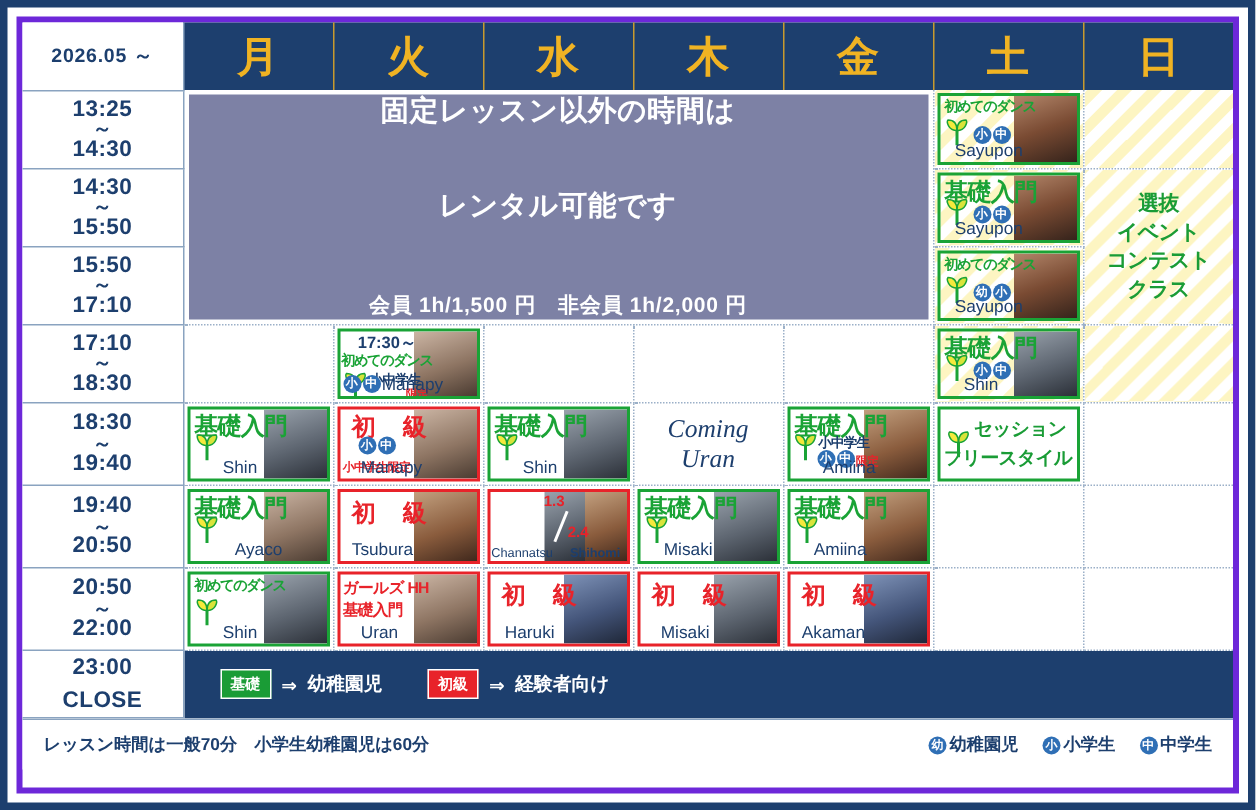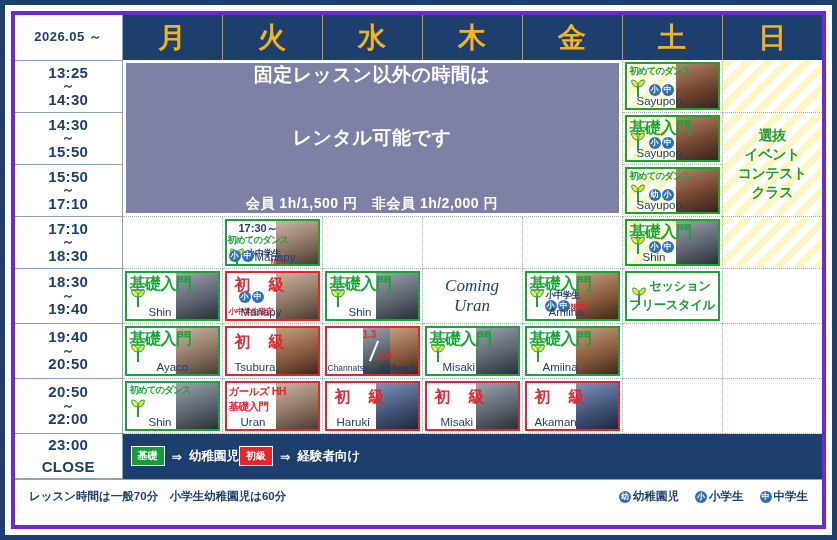--- a/index.html
+++ b/index.html
@@ -211,21 +211,22 @@
     align-items:center; justify-content:center;
     color:#1a9c36; font-weight:bold; font-size:12.5px; line-height:1.5;
     letter-spacing:-0.5px;
   }
 
   
   .legendbar {
     background: #1d3f6e;
     height: 45px;
     display: flex; align-items: center;
-    padding-left: 8px;
+    padding-left: 24px;
+    gap: 30px;
   }
   .lg-item { display: flex; align-items: center; gap: 7px; }
   .lg-chip {
     font-size: 10px; font-weight: bold; color: #fff;
     padding: 2px 6px; border: 1px solid #fff;
   }
   .lg-chip.green { background: #1a9c36; }
   .lg-chip.red   { background: #e8232a; }
   .lg-txt { color: #fff; font-size: 12.5px; font-weight: bold; }
 

